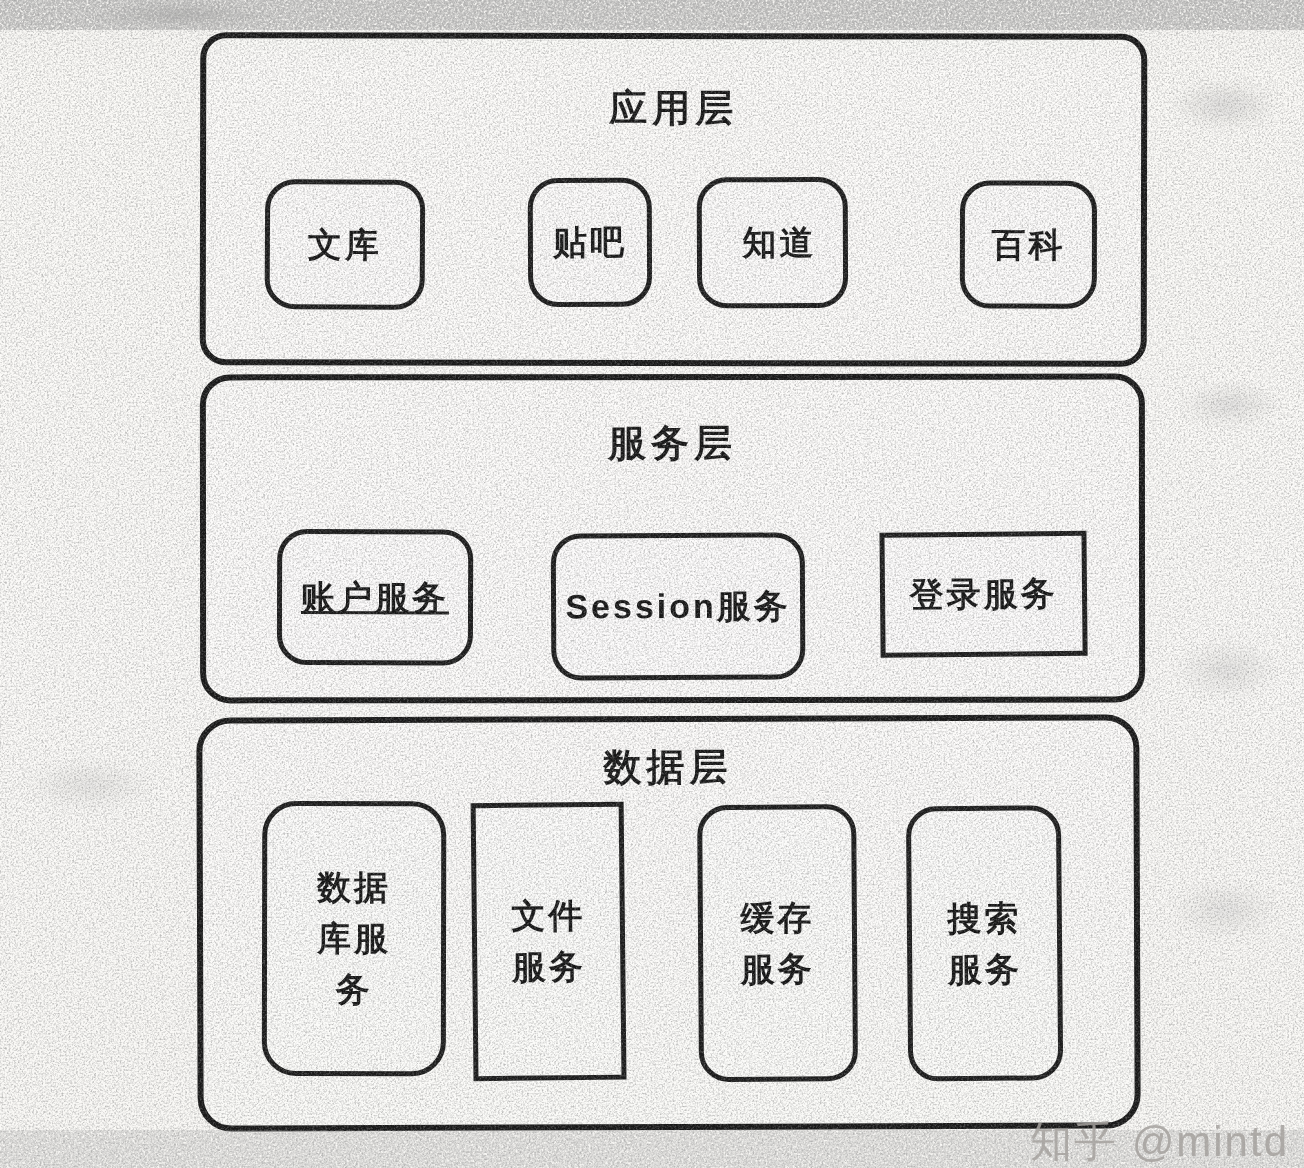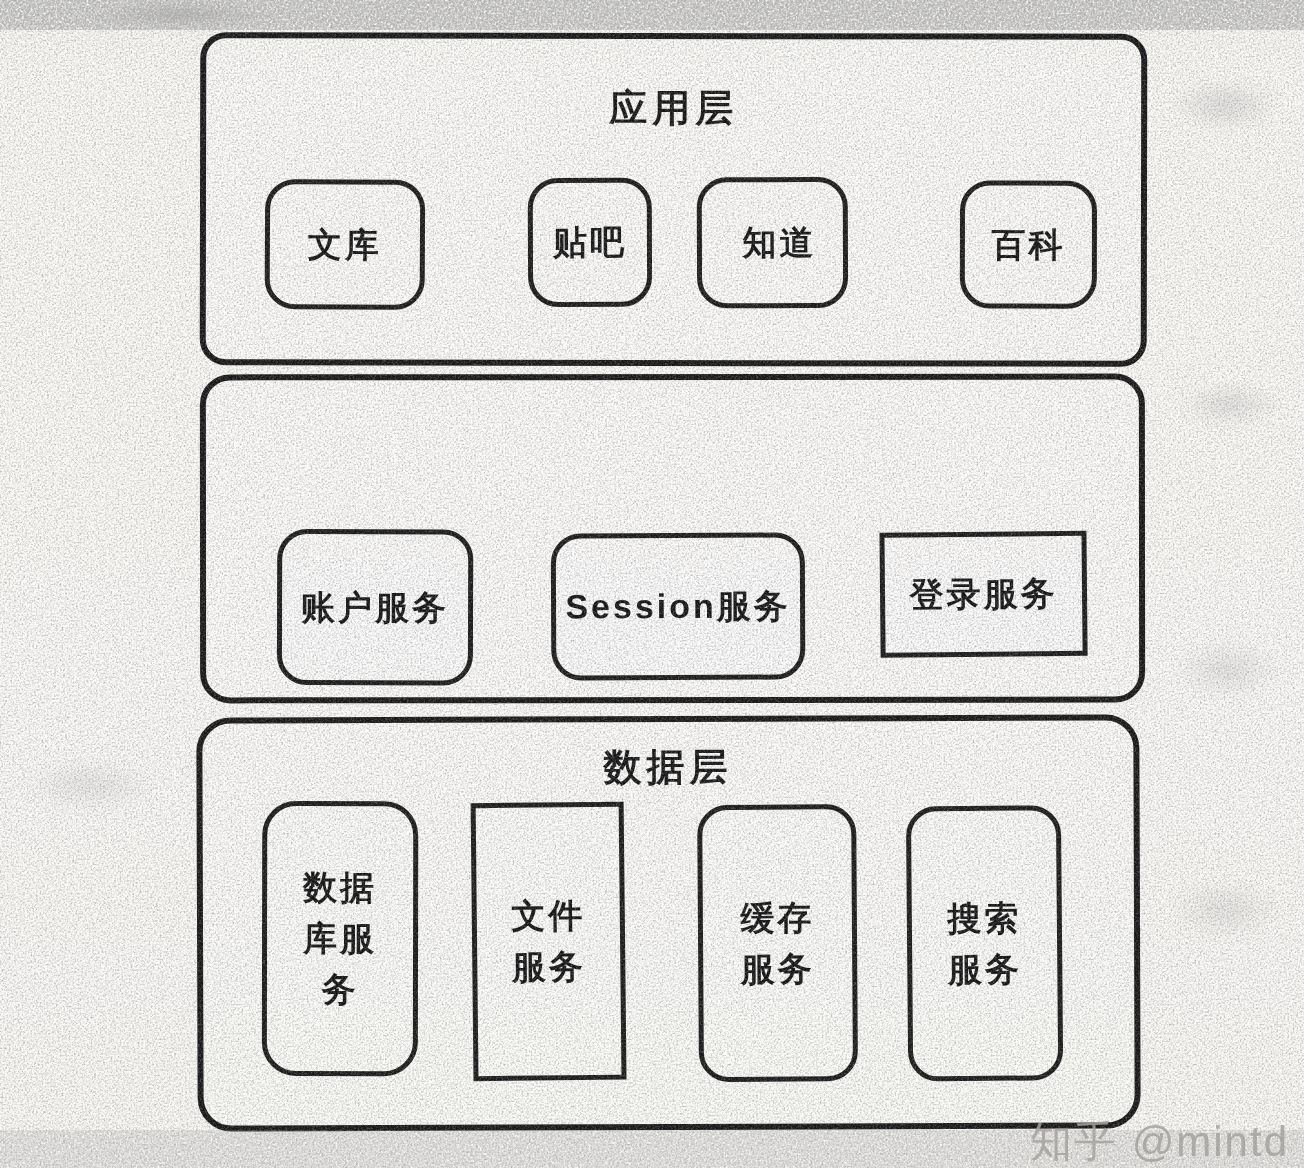--- a/index.html
+++ b/index.html
@@ -93,26 +93,26 @@
   .rounded { border-radius: 30px; }
   .sharp   { border-radius: 0; }
 
   
   .node-wenku  { left: 59px;  top: 141px; width: 160px; height: 130px; transform: rotate(0.2deg); }
   .node-tieba  { left: 279px; top: 139px; width: 124px; height: 129px; transform: rotate(-0.3deg); margin-left: 43px; }
   .node-zhidao { left: 491px; top: 138px; width: 151px; height: 131px; transform: rotate(-0.3deg); padding-left: 14px; }
   .node-baike  { left: 709px; top: 141px; width: 137px; height: 128px; margin-left: 45px; }
 
   
-  .node-account { left: 71px;  top: 149px; width: 196px; height: 156px; transform: rotate(0.2deg); }
+  .node-account { left: 71px;  top: 149px; width: 196px; height: 136px; transform: rotate(0.2deg); text-decoration: underline; }
   .node-session { left: 345px; top: 153px; width: 254px; height: 147px; transform: rotate(-0.2deg); }
   .node-login   { left: 674px; top: 152px; width: 207px; height: 125px; transform: rotate(-0.5deg); }
 
   
-  .node-database { left: 59px;  top: 78px; width: 156px; height: 275px; border-radius: 34px; transform: rotate(0.3deg); }
+  .node-database { left: 59px;  top: 78px; width: 184px; height: 275px; border-radius: 34px; transform: rotate(0.3deg); }
   .node-file     { left: 269px; top: 80px; width: 153px; height: 278px; transform: rotate(-0.4deg); }
   .node-cache    { left: 495px; top: 83px; width: 159px; height: 277px; transform: rotate(-0.2deg); }
   .node-search   { left: 704px; top: 85px; width: 155px; height: 275px; transform: rotate(-0.3deg); }
 
   
   .watermark {
     position: absolute;
     left: 1030px;
     top: 1090px;
     z-index: 10;
@@ -147,20 +147,21 @@
     </div>
     <div class="node rounded node-zhidao">
       <span class="node-label">知道</span>
     </div>
     <div class="node rounded node-baike">
       <span class="node-label">百科</span>
     </div>
   </div>
 
   <div class="layer layer-service">
+    <div class="layer-title">服务层</div>
     <div class="node rounded node-account">
       <span class="node-label">账户服务</span>
     </div>
     <div class="node rounded node-session">
       <span class="node-label">Session服务</span>
     </div>
     <div class="node sharp node-login">
       <span class="node-label">登录服务</span>
     </div>
   </div>

